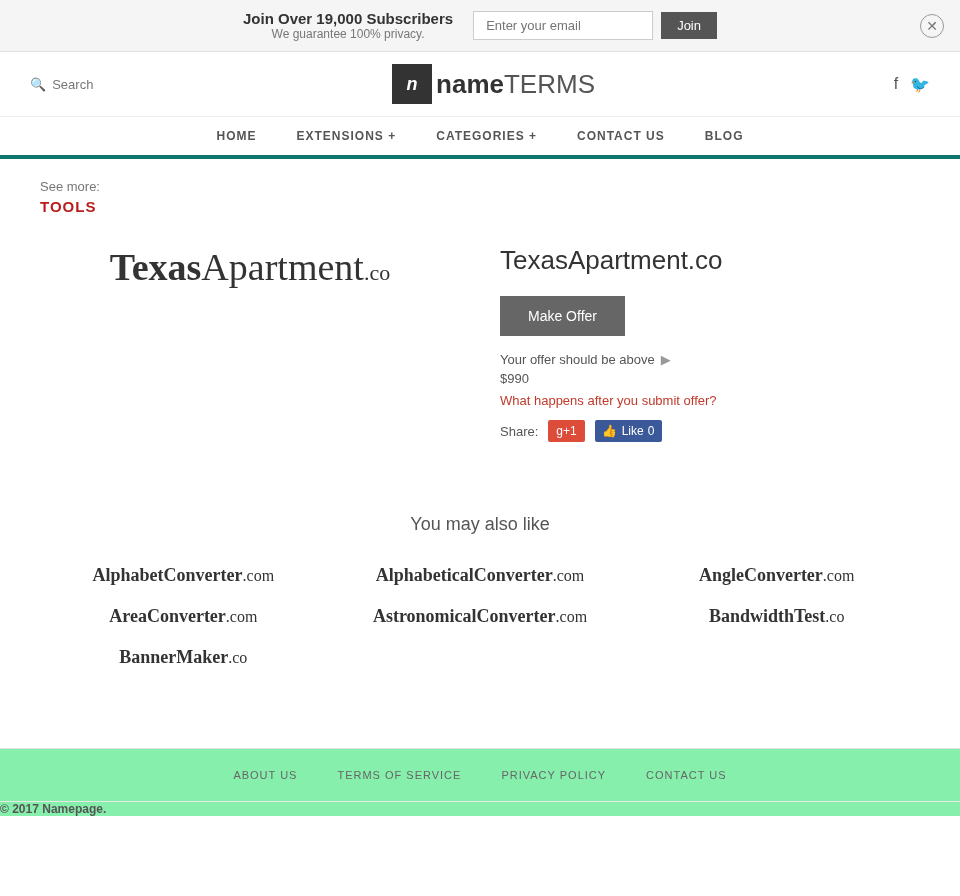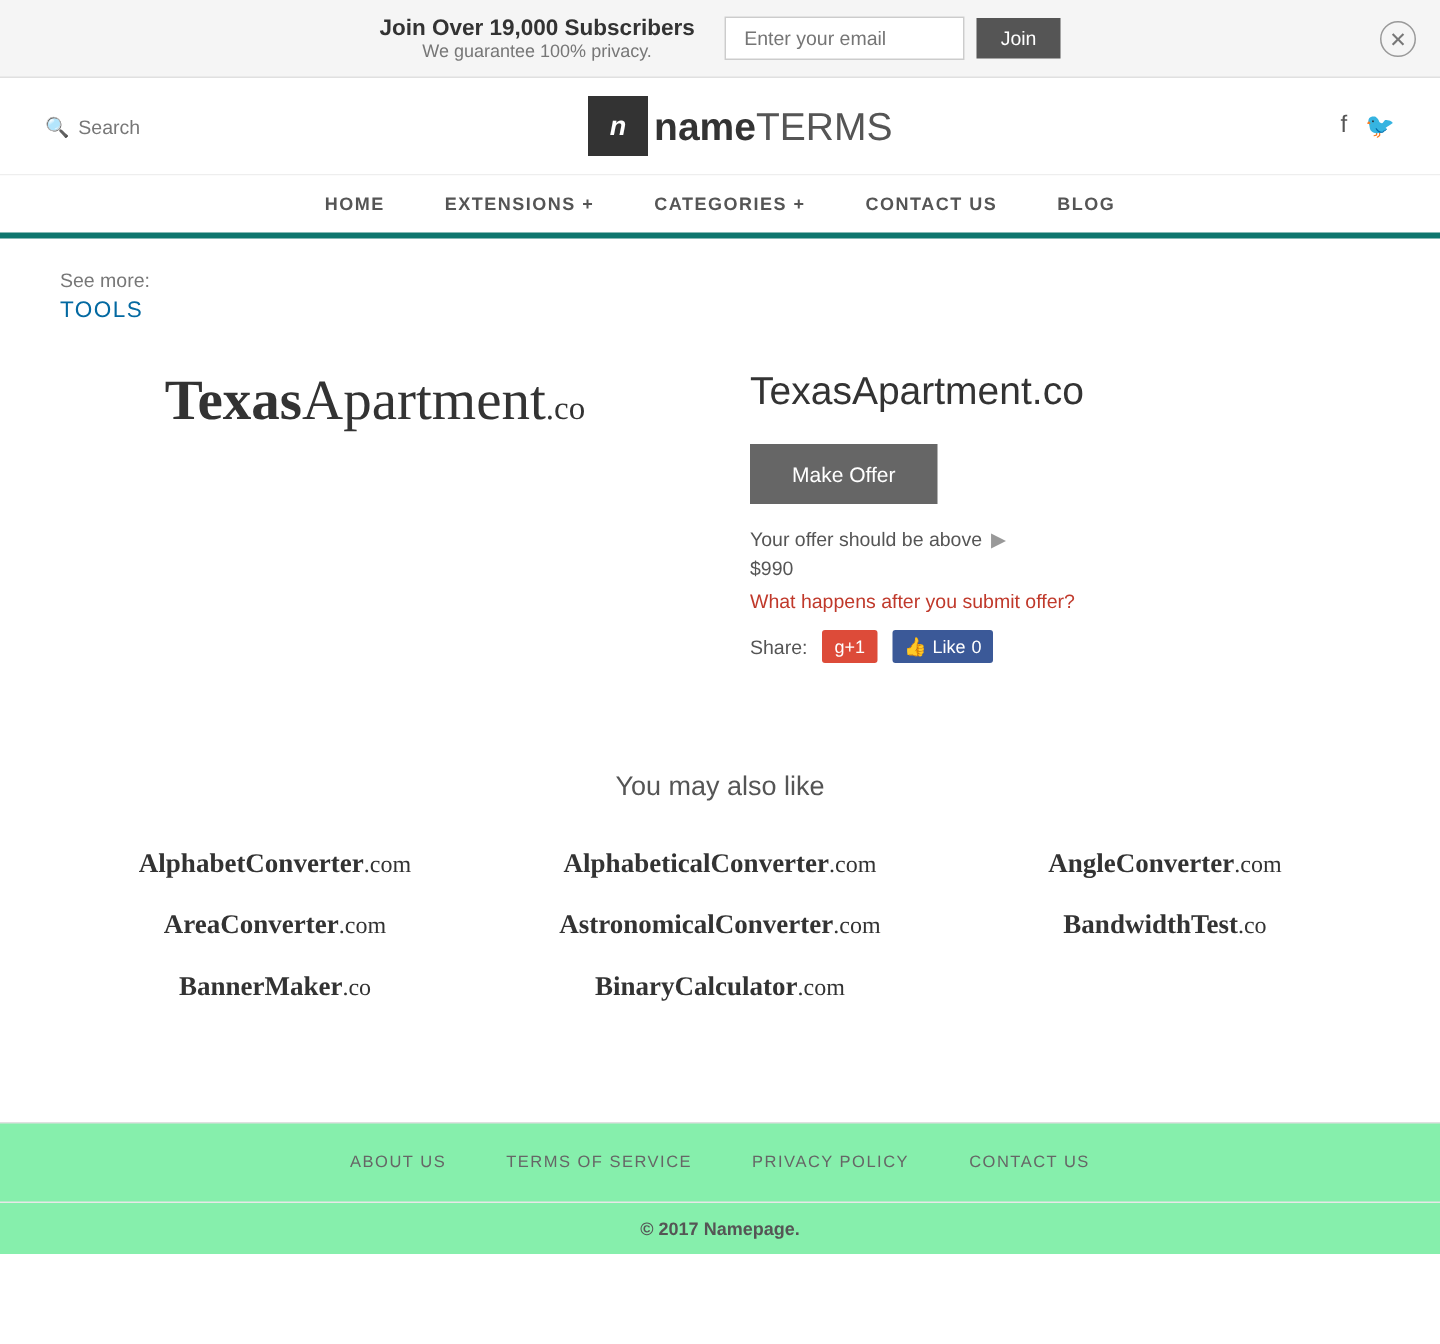--- a/index.html
+++ b/index.html
@@ -17,21 +17,21 @@
       position: relative;
     }
     .top-banner-text { text-align: center; }
     .top-banner-text .title { font-size: 15px; font-weight: bold; color: #333; }
     .top-banner-text .subtitle { font-size: 12px; color: #777; }
     .top-banner-form { display: flex; gap: 8px; align-items: center; }
     .top-banner-form input {
       border: 1px solid #ccc;
       padding: 6px 12px;
       font-size: 13px;
-      width: 160px;
+      width: 180px;
       outline: none;
     }
     .top-banner-form button {
       background: #555;
       color: #fff;
       border: none;
       padding: 6px 16px;
       font-size: 13px;
       cursor: pointer;
     }
@@ -114,22 +114,22 @@
       margin: 0 auto;
       padding: 20px 40px 40px;
     }
     .see-more {
       font-size: 13px;
       color: #777;
       margin-bottom: 4px;
     }
     .see-more-link {
       font-size: 15px;
-      font-weight: normal;
-      color: #0369a1;
+      font-weight: bold;
+      color: #b91c1c;
       letter-spacing: 1px;
       text-decoration: none;
     }
 
     
     .domain-section {
       display: flex;
       gap: 40px;
       margin-top: 30px;
       align-items: flex-start;
@@ -248,22 +248,21 @@
       padding: 20px;
     }
     .footer-links a {
       text-decoration: none;
       color: #666;
       font-size: 11px;
       letter-spacing: 1px;
       text-transform: uppercase;
     }
     .footer-copy {
-      text-align: center;
-      padding: 10px;
+      padding: 0;
       font-size: 12px;
       color: #999;
       border-top: 1px solid #e8e8e8;
     }
     .footer-copy span { font-weight: bold; color: #555; }
   </style>
 </head>
 <body>
 
 <div class="top-banner">
@@ -342,21 +341,20 @@
   <div class="also-like">
     <h2>You may also like</h2>
     <div class="domain-grid" id="domain-grid">
     <div class="domain-item"><span class="bold">AlphabetConverter</span><span class="light">.com</span></div>
         <div class="domain-item"><span class="bold">AlphabeticalConverter</span><span class="light">.com</span></div>
         <div class="domain-item"><span class="bold">AngleConverter</span><span class="light">.com</span></div>
         <div class="domain-item"><span class="bold">AreaConverter</span><span class="light">.com</span></div>
         <div class="domain-item"><span class="bold">AstronomicalConverter</span><span class="light">.com</span></div>
         <div class="domain-item"><span class="bold">BandwidthTest</span><span class="light">.co</span></div>
         <div class="domain-item"><span class="bold">BannerMaker</span><span class="light">.co</span></div>
-        <div class="domain-item"><span class="bold">BinaryCalculator</span><span class="light">.com</span></div>
       </div>
   </div>
 </div>
 
 <footer>
   <div class="footer-links" id="footer-links">
   <a href="#">ABOUT US</a>
       <a href="#">TERMS OF SERVICE</a>
       <a href="#">PRIVACY POLICY</a>
       <a href="#">CONTACT US</a>

